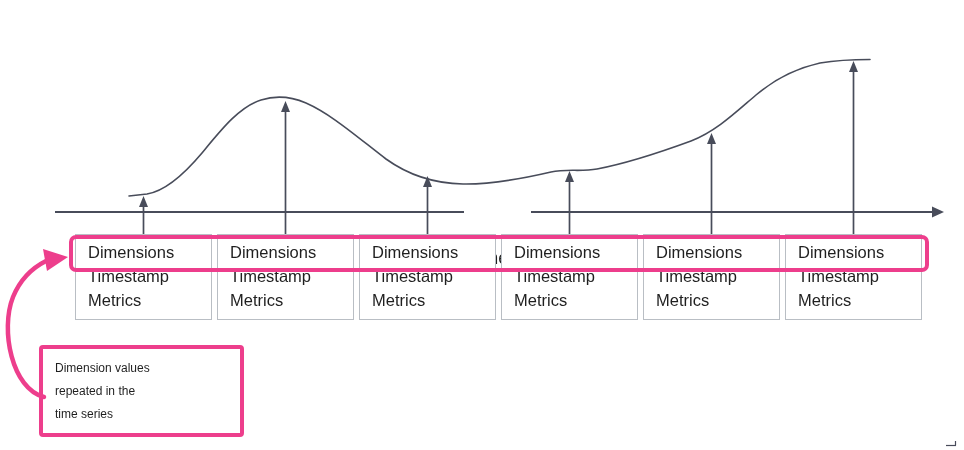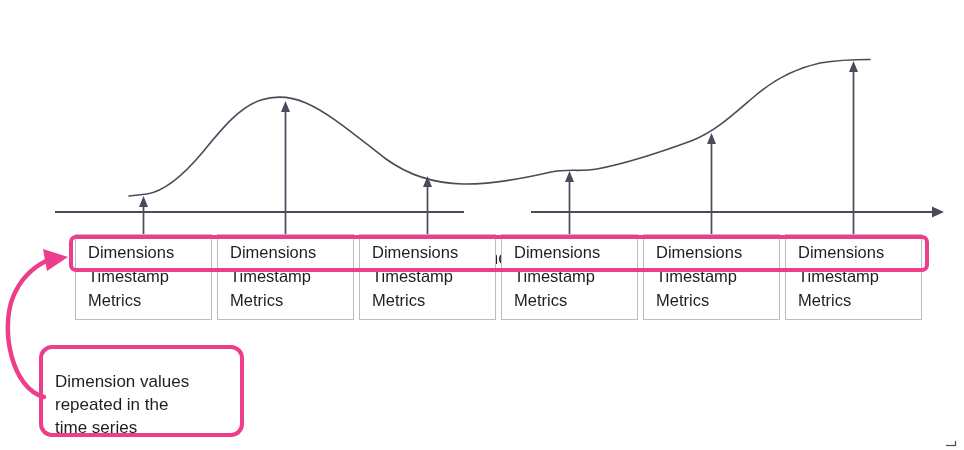--- a/index.html
+++ b/index.html
@@ -76,23 +76,23 @@
 
   #callout-box {
     position: absolute;
     box-sizing: border-box;
     left: 39px;
     top: 345px;
     width: 205px;
     height: 92px;
     background: #ffffff;
     border: 4px solid var(--accent, #ed3e8c);
-    border-radius: 13px;
-    padding: 21px 10px 0 12px;
-    font-size: 17px;
+    border-radius: 4px;
+    padding: 8px 10px 0 12px;
+    font-size: 12px;
     line-height: 23px;
     white-space: pre-line;
     z-index: 2;
     color: var(--text, #1f1f1f);
   }
 
   #callout-arrow-svg {
     position: absolute;
     left: 0; top: 0;
     z-index: 4;

